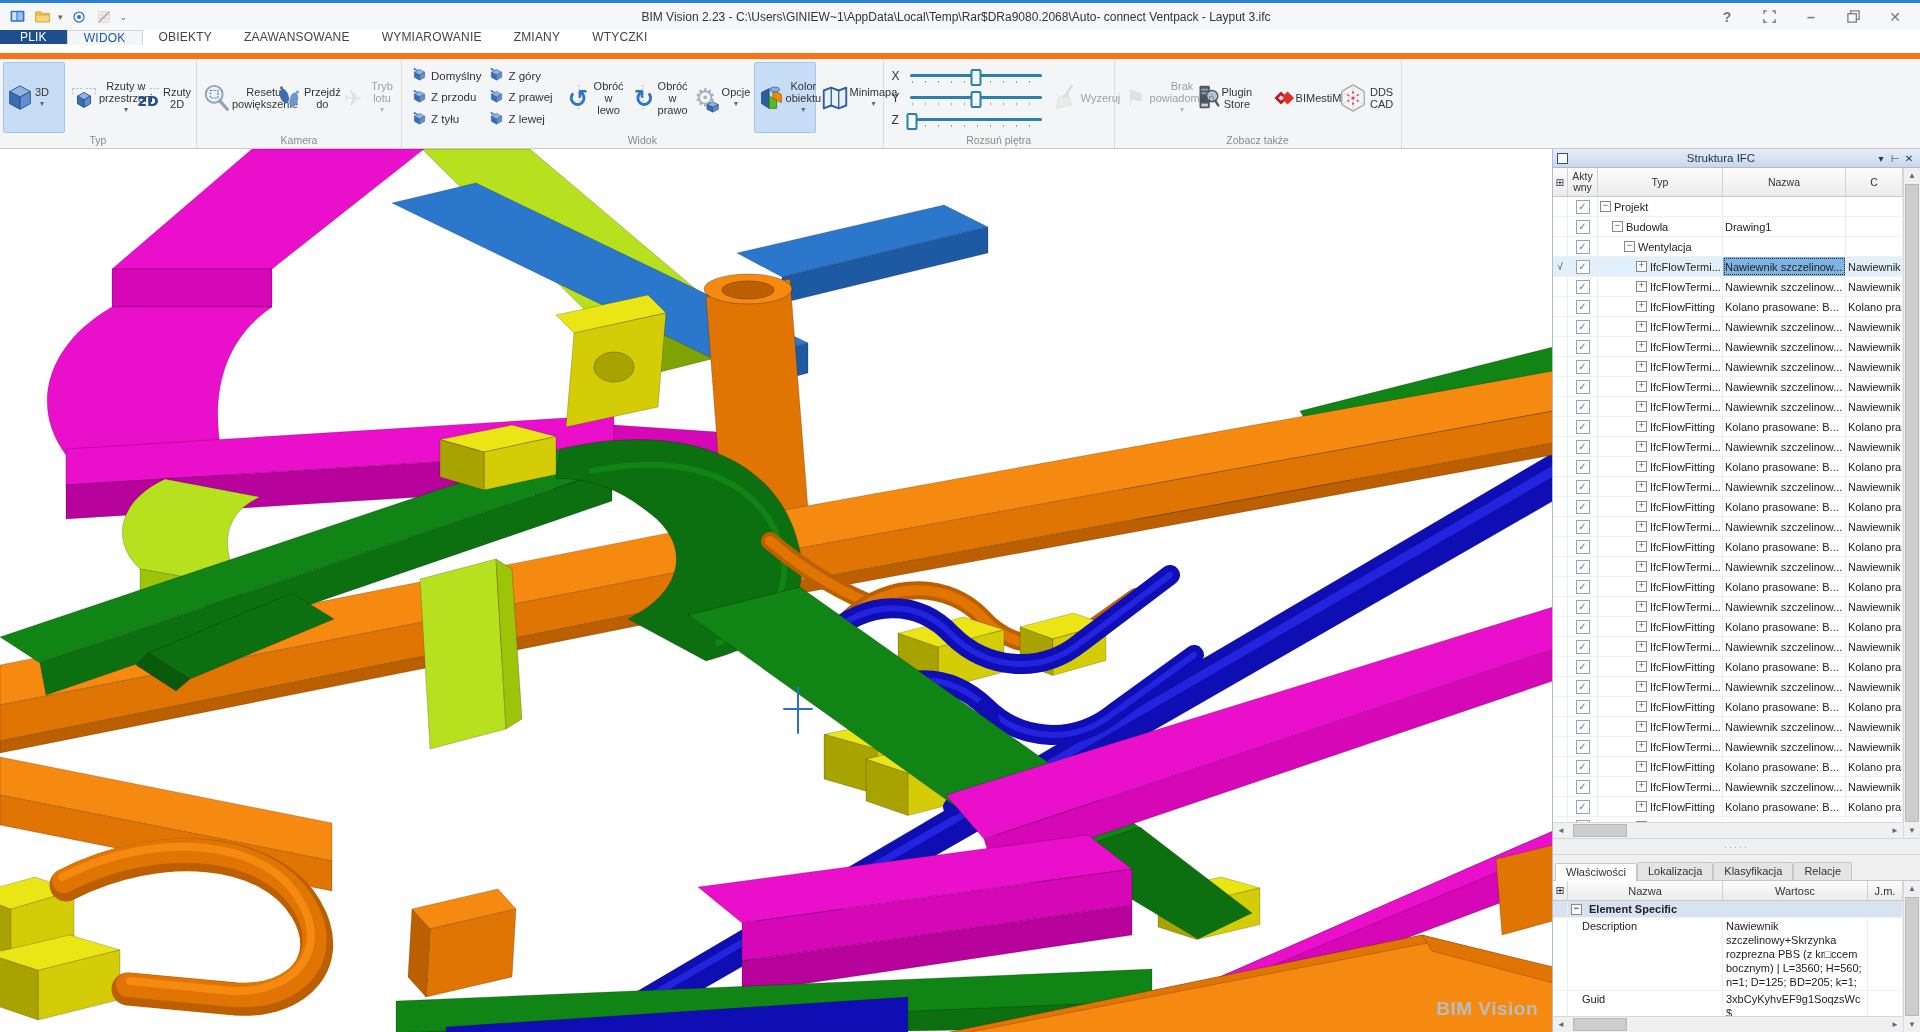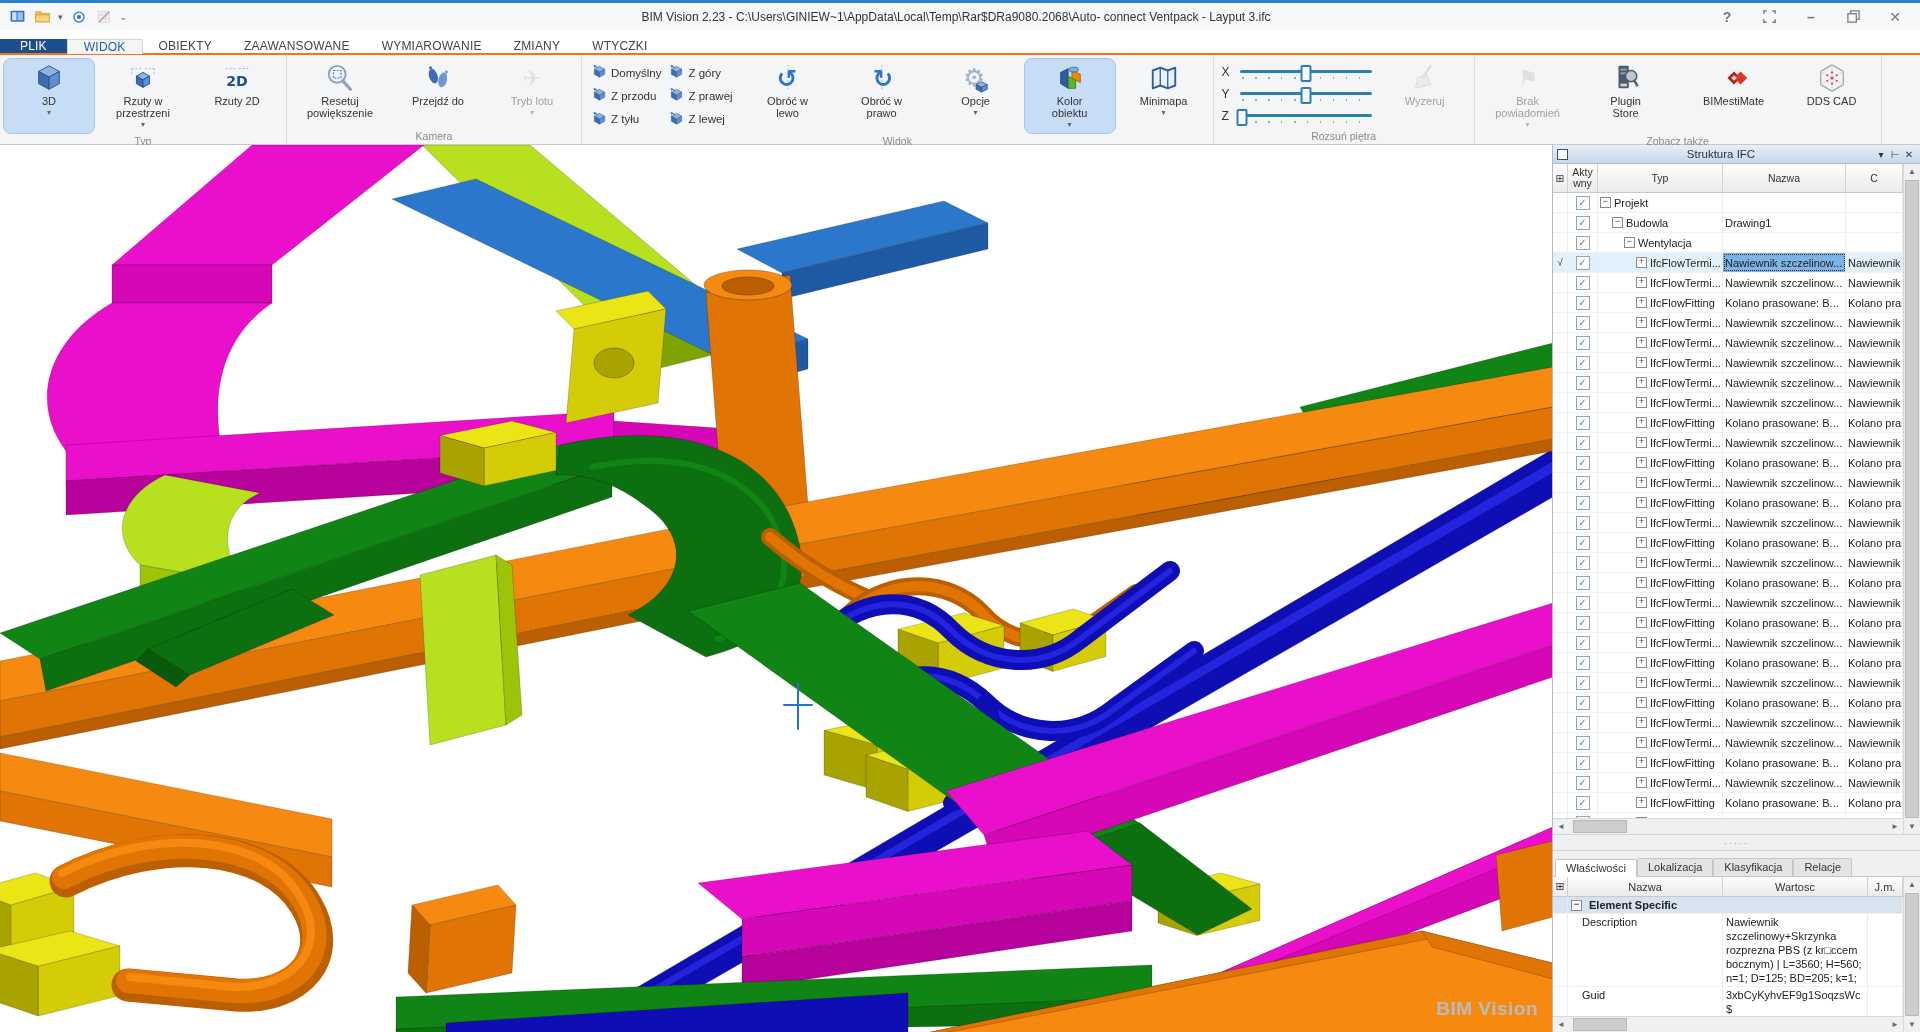--- a/index.html
+++ b/index.html
@@ -7,30 +7,30 @@
   .app{width:1920px;height:1032px;display:flex;flex-direction:column;border-top:3px solid #2b7fd4;box-sizing:border-box;background:#f4f5f6;}
   
   .titlebar{height:27px;display:flex;align-items:center;background:#f6f7f8;position:relative;flex:0 0 auto;}
   .qat{display:flex;align-items:center;gap:7px;padding-left:8px;z-index:2;}
   .qat .qi{width:18px;height:18px;display:flex;align-items:center;justify-content:center;}
   .qat .mini{font-size:9px;color:#666;}
   .title{position:absolute;left:0;right:8px;text-align:center;font-size:12px;color:#333;pointer-events:none;}
   .wcontrols{margin-left:auto;display:flex;align-items:center;gap:26px;padding-right:18px;z-index:2;color:#777;}
   .wc{font-size:14px;font-weight:bold;cursor:default;display:flex;align-items:center;justify-content:center;width:18px;height:18px;}
   
-  .tabbar{height:23px;background:#fff;display:flex;align-items:flex-end;border-bottom:2px solid #f97316;flex:0 0 auto;}
+  .tabbar{height:23px;background:#fff;display:flex;align-items:flex-start;border-bottom:6px solid #f97316;flex:0 0 auto;}
   .tab{padding:0 16px;display:flex;align-items:center;font-size:12px;color:#444;letter-spacing:.2px;}
   .tab.file{background:#1f4e8c;color:#fff;padding:0 20px;}
   .tab.active{background:#f4f5f6;color:#1f5ca8;border:1px solid #d5d5d5;border-bottom:none;margin-bottom:-1px;}
   
   .ribbon{height:89px;background:#f4f5f6;display:flex;align-items:stretch;flex:0 0 auto;border-bottom:1px solid #c9c9c9;}
   .rgroup{display:flex;flex-direction:column;border-right:1px solid #dcdcdc;padding:2px 2px 0 2px;}
   .rgroup .gbody{flex:1;display:flex;align-items:stretch;}
   .glabel{height:14px;text-align:center;font-size:10.5px;color:#8a8a8a;flex:0 0 auto;}
-  .rbtn{width:58px;margin:1px;padding:2px 16px;display:flex;flex-direction:column;align-items:center;justify-content:flex-start;border:1px solid transparent;border-radius:8px;}
+  .rbtn{width:58px;margin:1px;padding:2px 1px;display:flex;flex-direction:row;align-items:center;justify-content:flex-start;border:1px solid transparent;border-radius:2px;}
   .rbtn .ricon{height:34px;display:flex;align-items:center;justify-content:center;}
   .rbtn .rlabel{font-size:11px;color:#333;text-align:center;line-height:12px;}
   .rbtn.sel{background:#c7ddf5;border-color:#a3c6ea;}
   .rbtn.dis{opacity:.45;filter:grayscale(1);}
   .caret{font-size:8px;color:#666;display:block;}
   .views{display:grid;grid-template-rows:repeat(3,1fr);grid-auto-flow:column;column-gap:4px;padding:4px 6px;align-items:center;}
   .vitem{display:flex;align-items:center;gap:4px;font-size:11.5px;color:#333;white-space:nowrap;padding:1px 2px;}
   .sliders{display:flex;flex-direction:column;justify-content:center;gap:4px;padding:2px 6px;}
   .srow{display:flex;align-items:center;gap:8px;height:18px;}
   .saxis{font-size:12px;color:#333;width:10px;}

